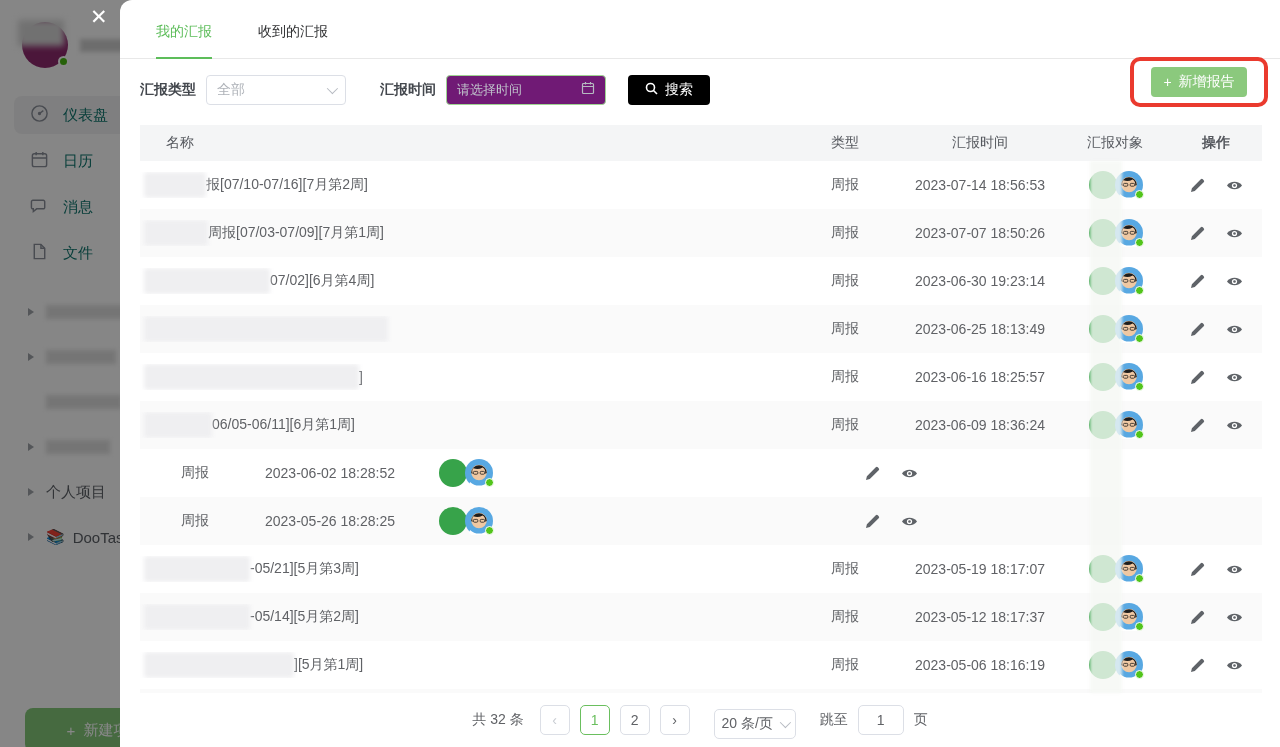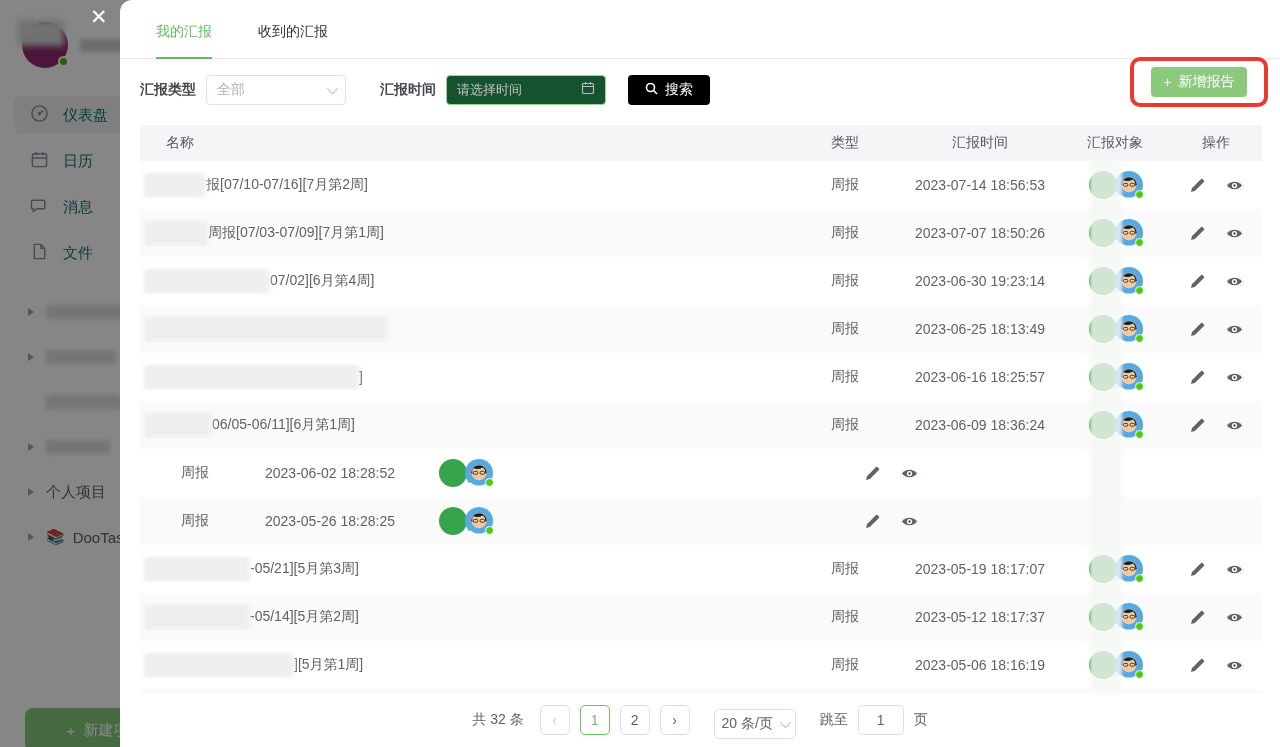--- a/index.html
+++ b/index.html
@@ -37,40 +37,40 @@
   .tabs { height:59px; border-bottom:1px solid #e8e8e8; display:flex; align-items:flex-end; padding-left:36px; gap:46px; }
   .tab { font-size:14px; color:#303133; padding-bottom:16px; border-bottom:2px solid transparent; margin-bottom:-1px; cursor:pointer; }
   .tab.active { color:#5dbd5a; border-bottom-color:#5dbd5a; }
 
   .filter-bar { height:61px; display:flex; align-items:center; padding-left:20px; }
   .f-label { font-size:14px; font-weight:bold; color:#43474d; margin-right:10px; }
   .select-box { width:140px; height:30px; border:1px solid #dcdfe6; border-radius:4px; display:flex; align-items:center;
     padding:0 10px; color:#aeb2b8; font-size:14px; justify-content:space-between; background:#fff; margin-right:34px; }
   .chevron { width:8px; height:8px; border-right:1.5px solid #b6bac1; border-bottom:1.5px solid #b6bac1; transform:rotate(45deg) translateY(-2px); }
   .date-box { width:160px; height:30px; border:1px solid #9ed492; border-radius:4px; display:flex; align-items:center;
-    padding:0 10px; color:#c0c4cc; font-size:13px; justify-content:space-between; background:#14532d; margin-right:22px; }
+    padding:0 10px; color:#c0c4cc; font-size:13px; justify-content:space-between; background:#701a75; margin-right:22px; }
   .search-btn { height:30px; width:82px; border:none; border-radius:4px; background:#000000; color:#fff; font-size:14px;
     display:flex; align-items:center; justify-content:center; gap:7px; }
   .annotation { position:absolute; top:57px; right:12px; width:138px; height:50px; border:4px solid #ea3a2e; border-radius:10px;
     display:flex; align-items:center; justify-content:center; }
   .add-btn { width:96px; height:30px; border:none; border-radius:4px; background:#8bc97d; color:#fff; font-size:14px;
     display:flex; align-items:center; justify-content:center; gap:7px; }
 
   
   .table { position:absolute; left:20px; top:125px; width:1122px; }
   .t-head { display:flex; height:36px; background:#f4f5f6; align-items:center; font-size:14px; color:#55585e; }
   .t-row { display:flex; height:48px; align-items:center; font-size:14px; color:#606266; position:relative; }
   .t-row:nth-child(even) { background:#fafafa; }
   .c-name { flex:0 0 650px; display:flex; align-items:center; padding-left:4px; overflow:hidden; }
   .t-head .c-name { padding-left:26px; }
   .c-type { flex:0 0 110px; text-align:center; }
   .c-time { flex:0 0 160px; text-align:center; }
   .c-target { flex:0 0 110px; position:relative; height:48px; }
   .t-head .c-target { height:auto; text-align:center; }
-  .c-ops { flex:1; display:flex; align-items:center; justify-content:center; gap:20px; }
+  .c-ops { flex:1; display:flex; align-items:center; justify-content:center; gap:20px;font-weight:bold; }
   .redact { height:26px; background:rgba(238,238,240,0.92); filter:blur(2px); border-radius:3px; flex:0 0 auto; }
   .green-avatar { position:absolute; left:29px; top:10px; width:28px; height:28px; border-radius:50%; background:#37a34a; }
   .boy-avatar { position:absolute; left:55px; top:10px; width:28px; height:28px; }
   .boy-avatar .dot { position:absolute; right:-1px; bottom:0; width:9px; height:9px; border-radius:50%; background:#52c41a; border:1.5px solid #fff; }
   .smear-band { position:absolute; left:950px; top:36px; width:32px; height:532px; background:rgba(245,248,244,0.8); filter:blur(1.5px); z-index:3; }
   .op-icon { width:17px; height:17px; cursor:pointer; }
   .row-partial { height:4px; background:#fafafa; }
 
   
   .pagination { position:absolute; left:0; bottom:0; width:1160px; height:54px; display:flex; align-items:center; justify-content:center; gap:10px; font-size:14px; color:#606266; background:#fff; }

